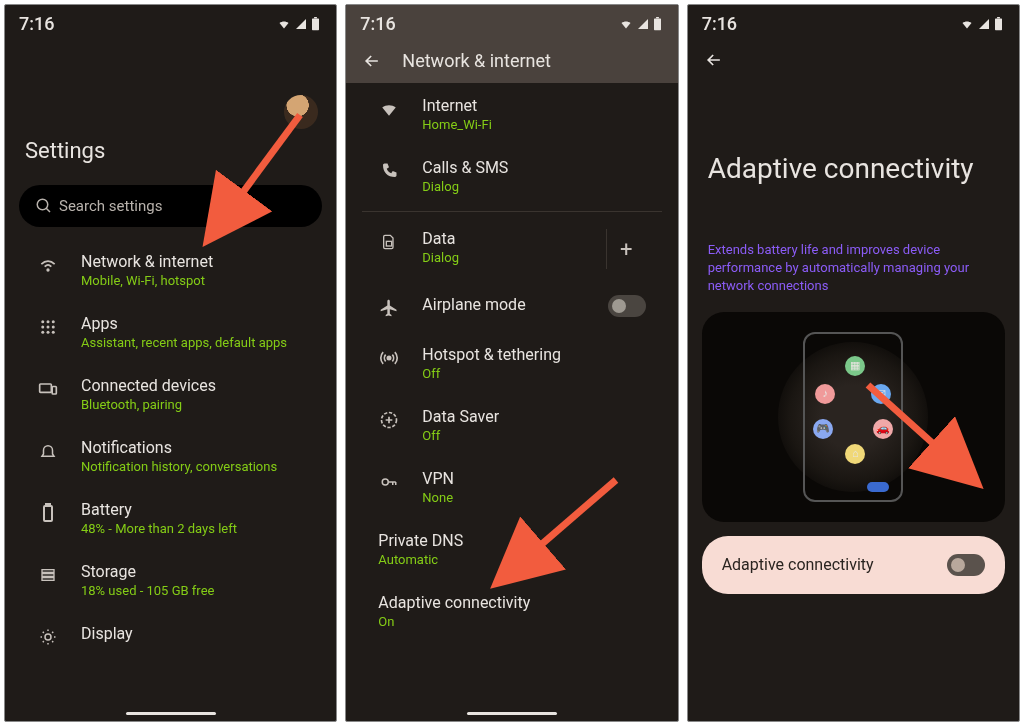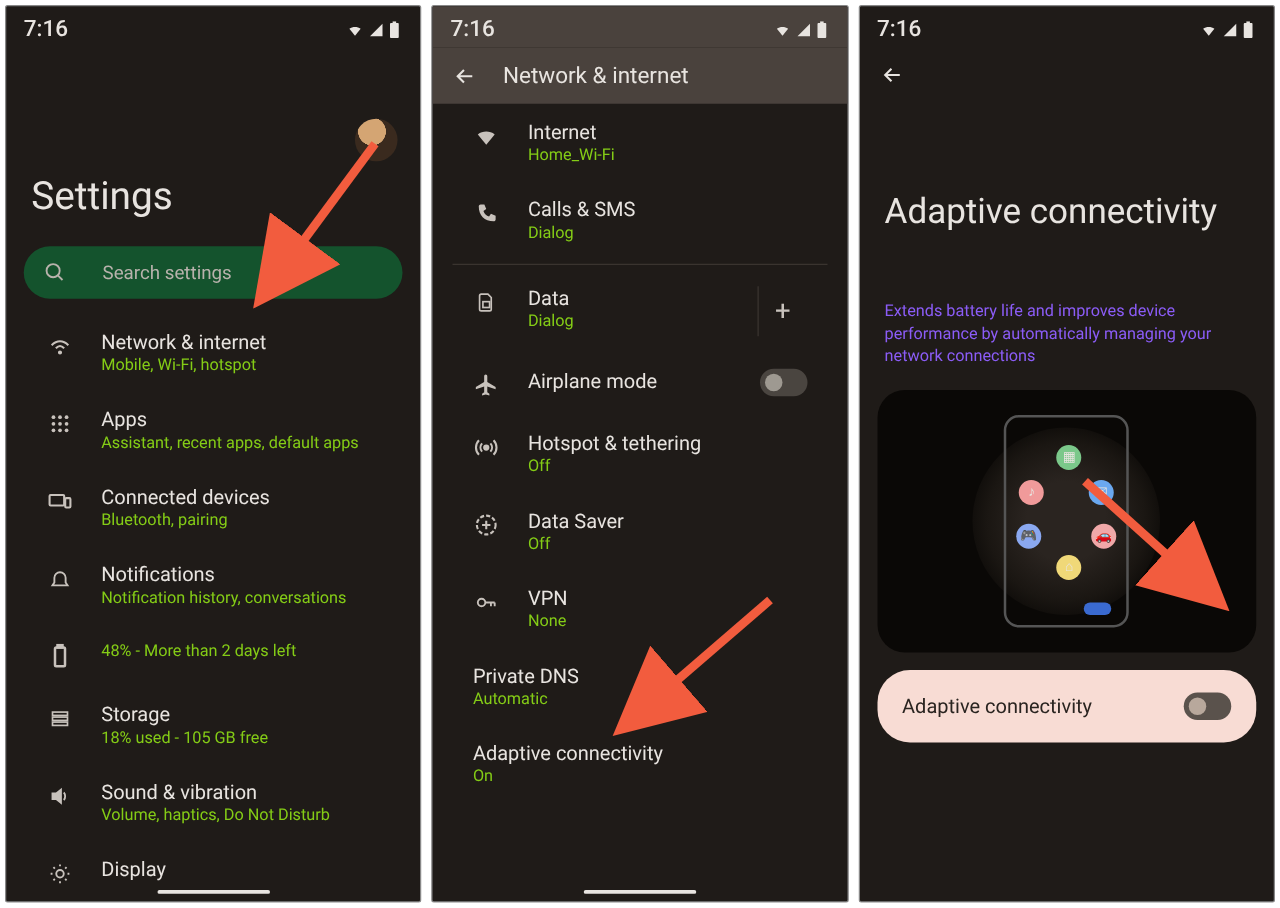--- a/index.html
+++ b/index.html
@@ -31,32 +31,32 @@
   }
   .status-icons { display: flex; gap: 4px; align-items: center; }
   .avatar {
     width: 34px; height: 34px;
     border-radius: 50%;
     background: radial-gradient(circle at 40% 30%, #d4a573 35%, #3a2a1e 36%);
     position: absolute;
     right: 18px; top: 90px;
   }
   .page-title {
-    font-size: 31px;
+    font-size: 22px;
     font-weight: 400;
     padding: 100px 20px 22px 20px;
   }
   .search-bar {
     margin: 0 14px 12px 14px;
-    background: #14532d;
+    background: #000000;
     border-radius: 22px;
     padding: 12px 16px;
     display: flex;
     align-items: center;
-    gap: 29px;
+    gap: 6px;
     color: #b8b2ac;
     font-size: 15px;
   }
   .list { padding: 0 16px; }
   .list-item {
     display: flex;
     align-items: flex-start;
     padding: 13px 16px;
     gap: 22px;
   }
@@ -268,46 +268,35 @@
         </div>
     </div>
     <div class="list-item">
       <div class="list-icon">
           <svg width="12" height="20" viewBox="0 0 12 20" fill="none" stroke="#c8c2bc" stroke-width="2">
             <rect x="2" y="3" width="8" height="15" rx="1"></rect>
             <rect x="4" y="1" width="4" height="2" fill="#c8c2bc"></rect>
           </svg>
         </div>
       <div class="list-text">
+          <div class="list-title">Battery</div>
           <div class="list-sub">48% - More than 2 days left</div>
         </div>
     </div>
     <div class="list-item">
       <div class="list-icon">
           <svg width="20" height="16" viewBox="0 0 24 24" fill="none" stroke="#c8c2bc" stroke-width="2">
             <rect x="3" y="4" width="18" height="4"></rect>
             <rect x="3" y="10" width="18" height="4"></rect>
             <rect x="3" y="16" width="18" height="4"></rect>
           </svg>
         </div>
       <div class="list-text">
           <div class="list-title">Storage</div>
           <div class="list-sub">18% used - 105 GB free</div>
-        </div>
-    </div>
-    <div class="list-item">
-      <div class="list-icon">
-          <svg width="20" height="18" viewBox="0 0 24 24" fill="none" stroke="#c8c2bc" stroke-width="2">
-            <path d="M4 9v6h4l5 4V5l-5 4H4z" fill="#c8c2bc"></path>
-            <path d="M16 8c2 2 2 6 0 8"></path>
-          </svg>
-        </div>
-      <div class="list-text">
-          <div class="list-title">Sound &amp; vibration</div>
-          <div class="list-sub">Volume, haptics, Do Not Disturb</div>
         </div>
     </div>
     <div class="list-item">
       <div class="list-icon">
           <svg width="18" height="18" viewBox="0 0 24 24" fill="none" stroke="#c8c2bc" stroke-width="2">
             <circle cx="12" cy="12" r="4"></circle>
             <path d="M12 2v2M12 20v2M2 12h2M20 12h2M5 5l1.5 1.5M17.5 17.5L19 19M5 19l1.5-1.5M17.5 6.5L19 5"></path>
           </svg>
         </div>
       <div class="list-text">

